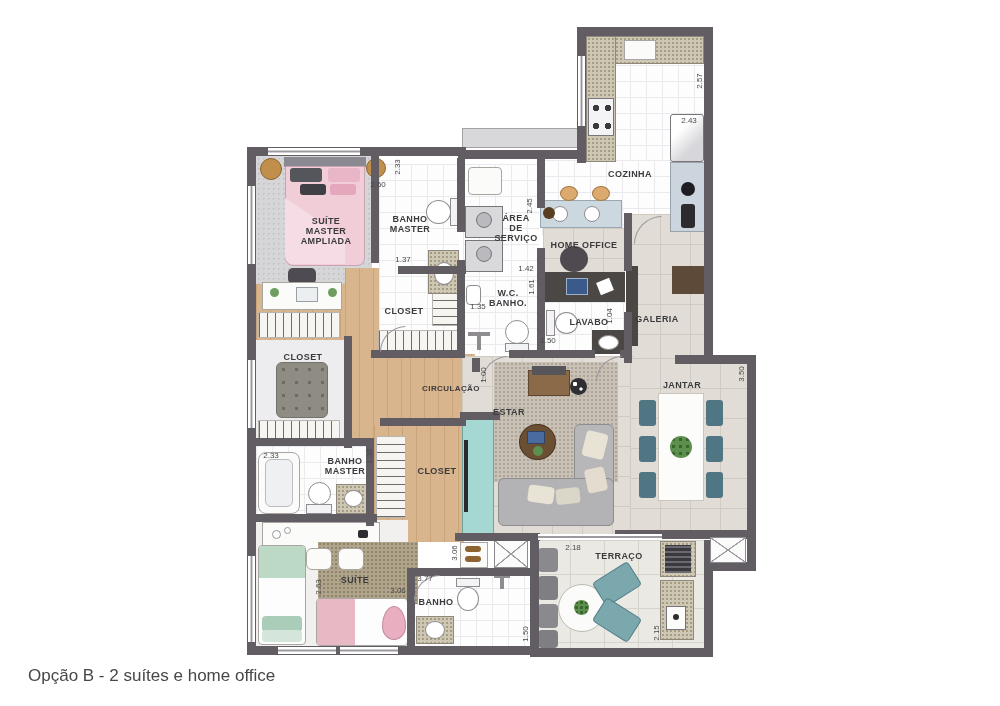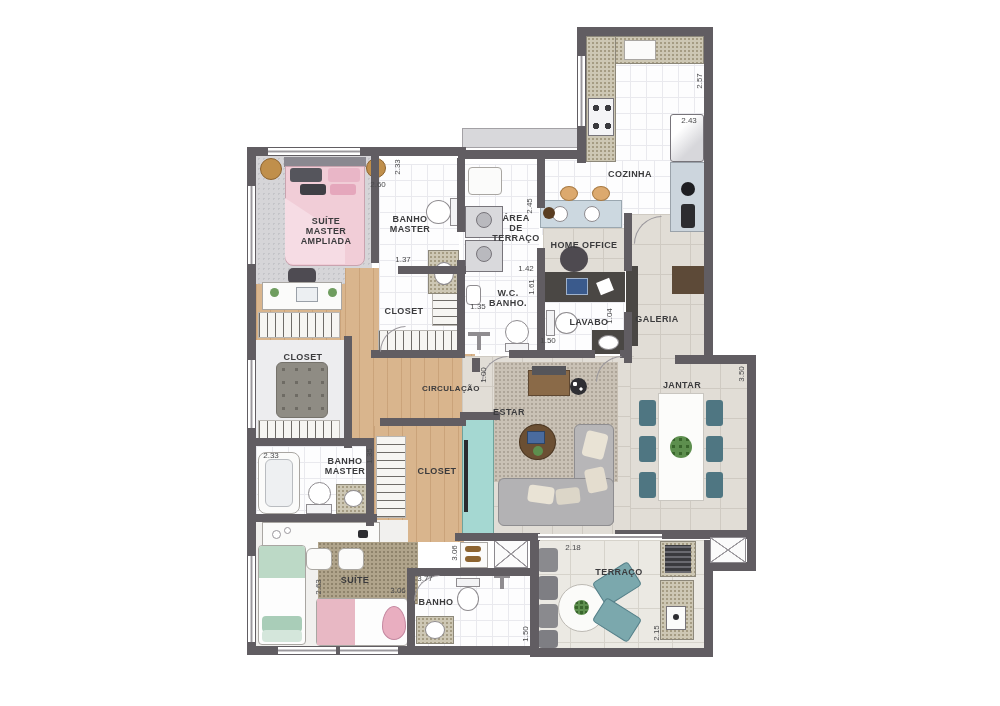--- a/index.html
+++ b/index.html
@@ -273,38 +273,38 @@
   <div class="arc" style="left:414px;top:575px;width:24px;height:24px;"></div>
   <div class="arc" style="left:380px;top:326px;width:24px;height:24px;"></div>
 
   <div class="lbl" style="left:326px;top:231px;">SUÍTE
 MASTER
 AMPLIADA</div>
   <div class="lbl" style="left:410px;top:224px;">BANHO
 MASTER</div>
   <div class="lbl" style="left:516px;top:228px;">ÁREA
 DE
-TERRAÇO</div>
+SERVIÇO</div>
   <div class="lbl" style="left:630px;top:174px;">COZINHA</div>
   <div class="lbl" style="left:584px;top:245px;">HOME OFFICE</div>
   <div class="lbl" style="left:508px;top:298px;">W.C.
 BANHO.</div>
   <div class="lbl" style="left:589px;top:322px;">LAVABO</div>
   <div class="lbl" style="left:657px;top:319px;">GALERIA</div>
   <div class="lbl" style="left:404px;top:311px;">CLOSET</div>
   <div class="lbl" style="left:303px;top:357px;">CLOSET</div>
   <div class="lbl small" style="left:451px;top:389px;">CIRCULAÇÃO</div>
   <div class="lbl" style="left:509px;top:412px;">ESTAR</div>
   <div class="lbl" style="left:682px;top:385px;">JANTAR</div>
   <div class="lbl" style="left:345px;top:466px;">BANHO
 MASTER</div>
   <div class="lbl" style="left:437px;top:471px;">CLOSET</div>
   <div class="lbl" style="left:355px;top:580px;">SUÍTE</div>
   <div class="lbl" style="left:436px;top:602px;">BANHO</div>
-  <div class="lbl" style="left:619px;top:572px;">TERRAÇO</div>
+  <div class="lbl" style="left:619px;top:556px;">TERRAÇO</div>
 
   <div class="dim v" style="left:397px;top:167px;">2.33</div>
   <div class="dim" style="left:378px;top:184px;">2.60</div>
   <div class="dim" style="left:403px;top:259px;">1.37</div>
   <div class="dim v" style="left:529px;top:206px;">2.45</div>
   <div class="dim" style="left:526px;top:268px;">1.42</div>
   <div class="dim v" style="left:531px;top:287px;">1.61</div>
   <div class="dim" style="left:478px;top:306px;">1.35</div>
   <div class="dim v" style="left:699px;top:81px;">2.57</div>
   <div class="dim" style="left:689px;top:120px;">2.43</div>
@@ -315,14 +315,15 @@
   <div class="dim" style="left:271px;top:455px;">2.33</div>
   <div class="dim v" style="left:369px;top:456px;">1.35</div>
   <div class="dim v" style="left:318px;top:587px;">2.63</div>
   <div class="dim" style="left:398px;top:590px;">3.06</div>
   <div class="dim v" style="left:454px;top:553px;">3.06</div>
   <div class="dim" style="left:425px;top:578px;">3.77</div>
   <div class="dim v" style="left:525px;top:634px;">1.50</div>
   <div class="dim" style="left:573px;top:547px;">2.18</div>
   <div class="dim v" style="left:656px;top:633px;">2.15</div>
 
+  <div class="caption" style="left:28px;top:666px;">Opção B - 2 suítes e home office</div>
 
 </div>
 
 </body></html>

